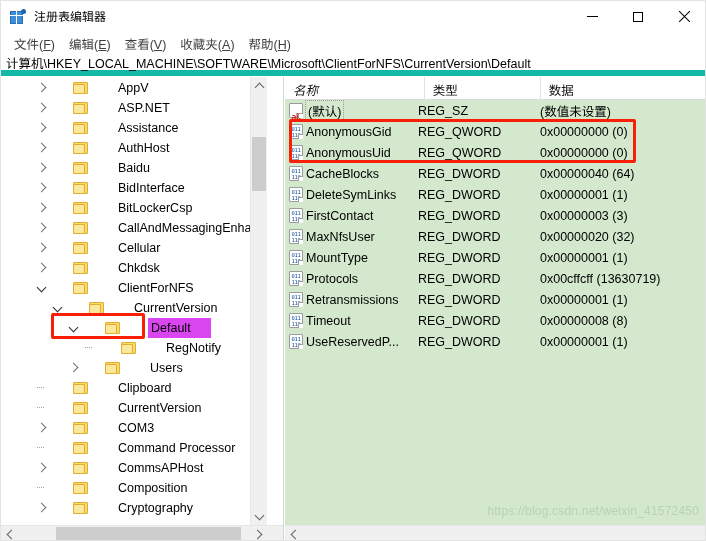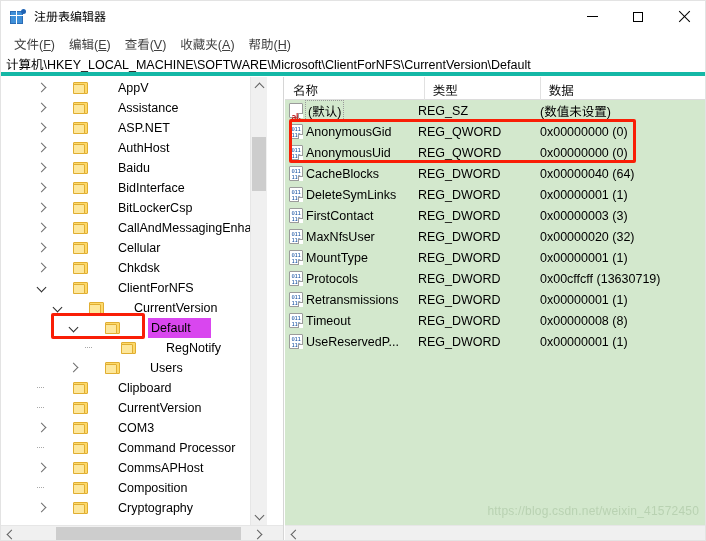--- a/index.html
+++ b/index.html
@@ -125,21 +125,21 @@
     cursor: default;
   }
   .menu-item u { text-decoration: underline; }
 
   
   .addressbar {
     position: absolute;
     left: 0; top: 53px;
     width: 706px; height: 22px;
     background: #ffffff;
-    border-bottom: 4px solid #14b8a6;
+    border-bottom: 6px solid #14b8a6;
     box-sizing: border-box;
     display: flex;
     align-items: center;
   }
   .address-text {
     padding-left: 5px;
     font-size: 12.5px;
     color: #000000;
     white-space: nowrap;
     overflow: hidden;
@@ -326,21 +326,21 @@
   .hcell {
     font-size: 12.5px;
     color: #111111;
     padding: 3px 0 0 8px;
     box-sizing: border-box;
     border-right: 1px solid #e1e1e1;
     height: 23px;
     cursor: default;
     white-space: nowrap;
   }
-  .hcell.c-name { width: 147px; }
+  .hcell.c-name { width: 147px; font-style: italic; }
   .hcell.c-type { width: 122px; }
   .hcell.c-data { width: 175px; border-right: none; }
 
   .list-body {
     position: absolute;
     left: 0; top: 23px;
     width: 422px; height: 442px;
     background: #d3e8cd;
   }
   .lrow {
@@ -487,32 +487,32 @@
             </div>
             <div class="tree-row">
               <span class="indent" style="width: 8px; height: 20px;"></span>
               <span class="twisty collapsed">
                 <i class="chev"></i>
               </span>
               <span class="folder">
                 <span class="back"></span>
                 <span class="front"></span>
               </span>
+              <span class="tree-label">ASP.NET</span>
+            </div>
+            <div class="tree-row">
+              <span class="indent" style="width: 8px; height: 20px;"></span>
+              <span class="twisty collapsed">
+                <i class="chev"></i>
+              </span>
+              <span class="folder">
+                <span class="back"></span>
+                <span class="front"></span>
+              </span>
               <span class="tree-label">Assistance</span>
-            </div>
-            <div class="tree-row">
-              <span class="indent" style="width: 8px; height: 20px;"></span>
-              <span class="twisty collapsed">
-                <i class="chev"></i>
-              </span>
-              <span class="folder">
-                <span class="back"></span>
-                <span class="front"></span>
-              </span>
-              <span class="tree-label">ASP.NET</span>
             </div>
             <div class="tree-row">
               <span class="indent" style="width: 8px; height: 20px;"></span>
               <span class="twisty collapsed">
                 <i class="chev"></i>
               </span>
               <span class="folder">
                 <span class="back"></span>
                 <span class="front"></span>
               </span>

